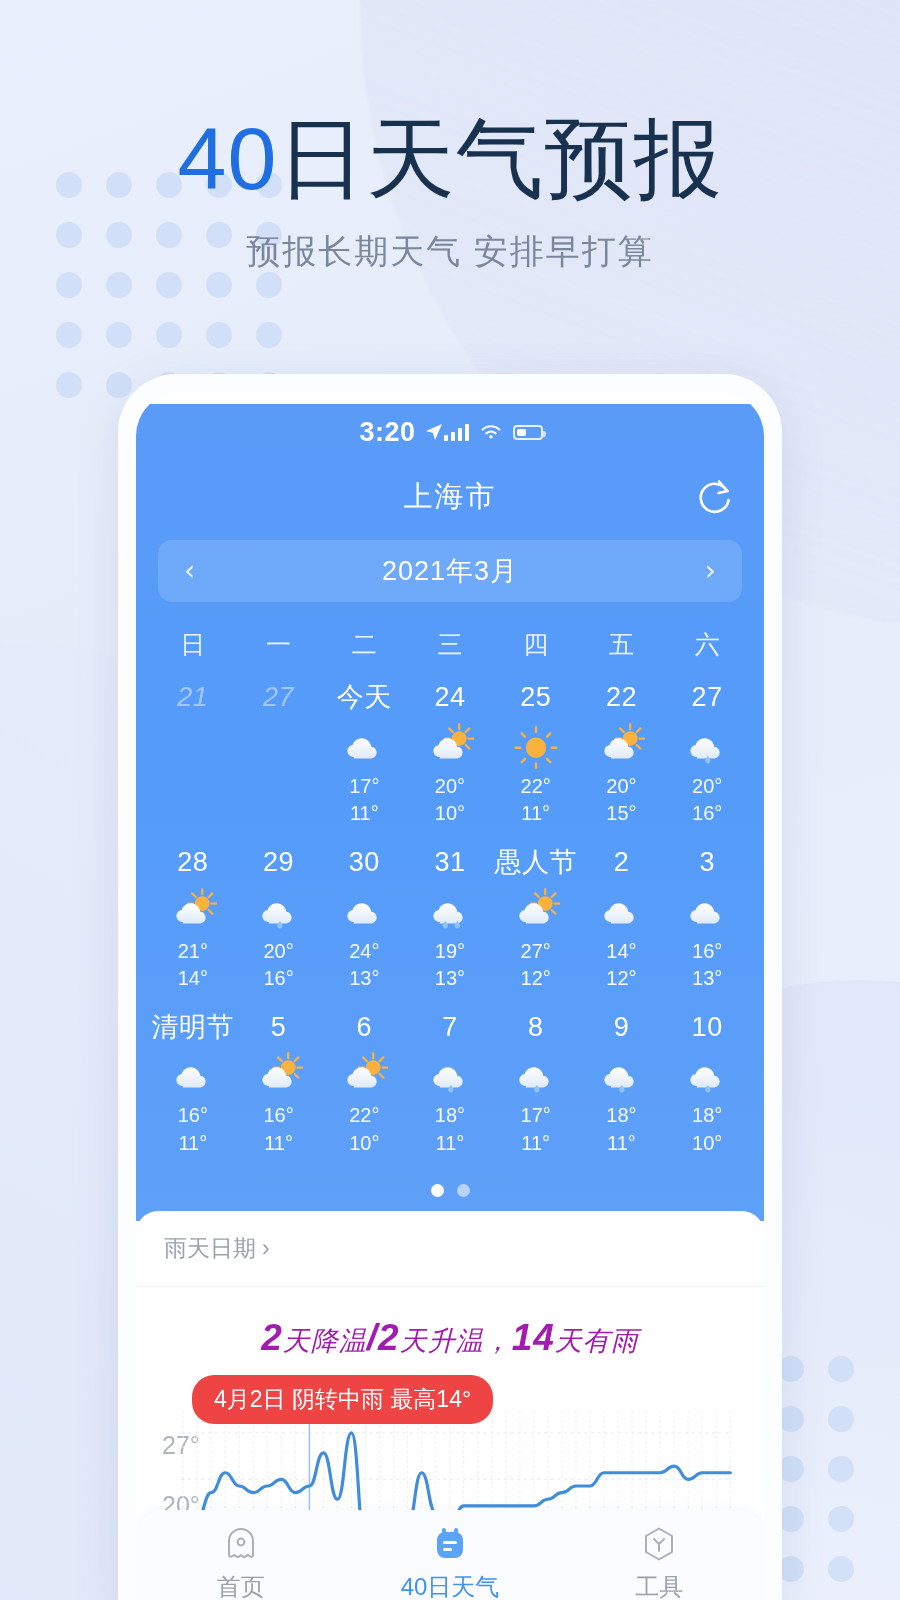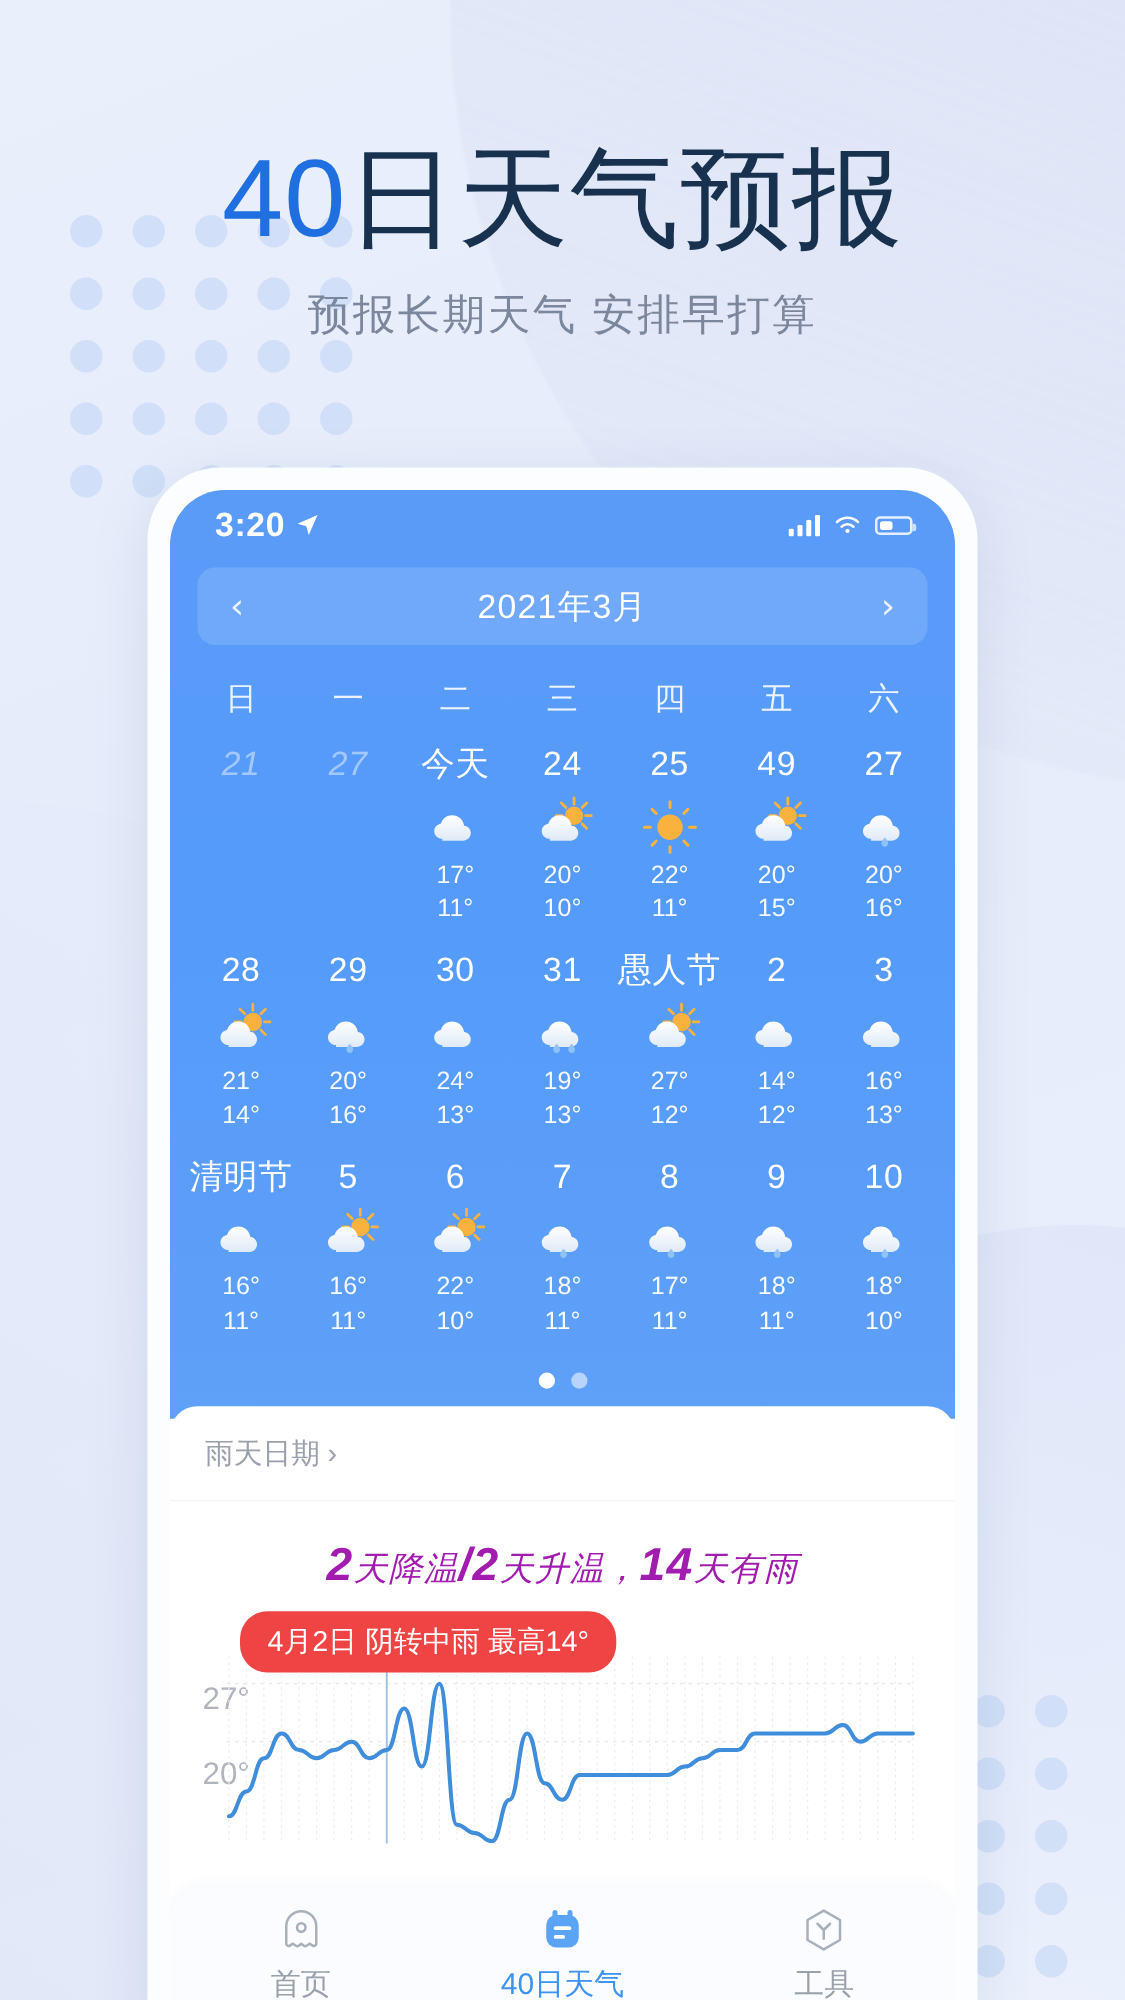--- a/index.html
+++ b/index.html
@@ -62,22 +62,22 @@
     overflow:hidden; position:relative;
     background:#fff;
   }
   
   #weather-pane{
     background:linear-gradient(180deg,#5b9bf8 0%,#549bfa 45%,#5fa0f8 100%);
     padding:0 0 6px 0;
   }
   
   #statusbar{
-    height:56px; display:flex; align-items:center; justify-content:space-between;
-    padding:0 34px 0 36px; color:#fff;
+    height:56px; display:flex; align-items:center; justify-content:center;
+    padding:0 34px 0 36px; color:#fff;margin-top:12px;
   }
   #status-time{ font-size:27px; font-weight:bold; letter-spacing:.5px; display:flex; align-items:center; gap:8px; }
   #status-right{ display:flex; align-items:center; gap:11px; }
   .bars{ display:flex; align-items:flex-end; gap:3px; height:17px; }
   .bars i{ display:block; width:4px; background:#fff; border-radius:1px; }
   .bars i:nth-child(1){height:6px}.bars i:nth-child(2){height:9px}
   .bars i:nth-child(3){height:13px}.bars i:nth-child(4){height:17px}
   .batt{ width:30px; height:15px; border:2px solid rgba(255,255,255,.85); border-radius:4px; padding:2px; position:relative; }
   .batt::after{ content:""; position:absolute; right:-5px; top:4px; width:3px; height:6px; background:rgba(255,255,255,.7); border-radius:0 2px 2px 0;}
   .batt b{ display:block; width:45%; height:100%; background:#fff; border-radius:2px; }
@@ -228,20 +228,27 @@
             <path d="M11 14.4a1.7 1.7 0 1 0 0-3.4 1.7 1.7 0 0 0 0 3.4z" fill="#fff"></path>
             <path d="M6.2 9.4a7 7 0 0 1 9.6 0" stroke="#fff" stroke-width="2" fill="none" stroke-linecap="round"></path>
             <path d="M2.6 5.6a12 12 0 0 1 16.8 0" stroke="#fff" stroke-width="2" fill="none" stroke-linecap="round"></path>
           </svg>
           <span class="batt">
               <b></b>
             </span>
         </div>
       </div>
 
+      <div id="app-header">
+        <div id="city-name">上海市</div>
+        <svg id="refresh-btn" viewBox="0 0 42 42">
+          <path d="M33 15a14 14 0 1 0 1.6 9" stroke="#fff" stroke-width="2.6" fill="none" stroke-linecap="round"></path>
+          <path d="M25 5.5 33.6 15 24.5 17" stroke="#fff" stroke-width="2.6" fill="none" stroke-linecap="round" stroke-linejoin="round"></path>
+        </svg>
+      </div>
 
       <div id="month-bar">
         <span class="chev">‹</span>
         <span id="month-label">2021年3月</span>
         <span class="chev">›</span>
       </div>
 
       <div id="weekdays">
           <div>日</div>
           <div>一</div>
@@ -329,21 +336,21 @@
                     <line x1="12" y1="36" x2="8.5" y2="39.5"></line>
                   </g>
                 </svg>
               </div>
               <div class="cal-temp">
                 <span>22°</span>
                 <span>11°</span>
               </div>
             </div>
             <div class="cal-cell">
-              <div class="cal-day">49</div>
+              <div class="cal-day">22</div>
               <div class="cal-icon">
                 <svg width="48" height="48" viewBox="-2 -4 52 50">
                   <defs>
                     <linearGradient id="cg" x1="0" y1="0" x2="0" y2="1">
                       <stop offset="0" stop-color="#ffffff"></stop>
                       <stop offset="1" stop-color="#dfeaf8"></stop>
                     </linearGradient>
                   </defs>
                   <g stroke="#f9b23e" stroke-width="2.4" stroke-linecap="round">
                     <line x1="24" y1="14" x2="18.5" y2="14"></line>

